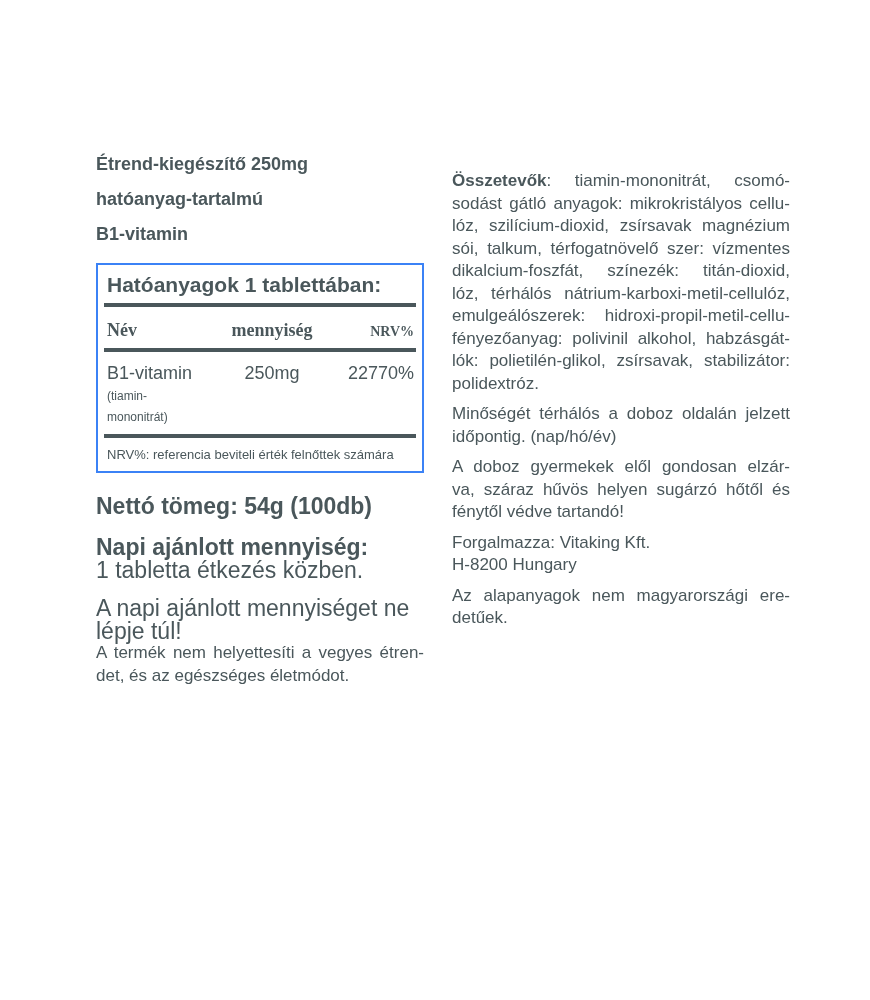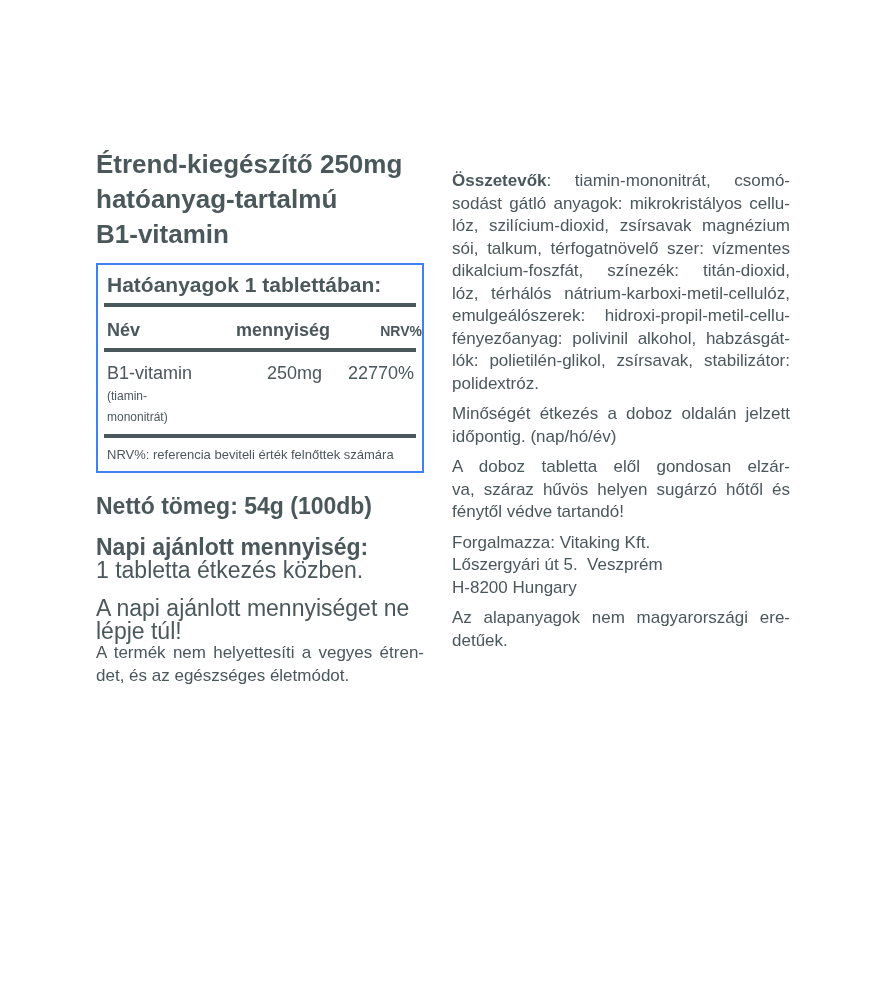--- a/index.html
+++ b/index.html
@@ -8,32 +8,32 @@
     width: 870px;
     height: 1000px;
     background: #ffffff;
     color: #4a575b;
     font-family: "Liberation Sans", sans-serif;
     overflow: hidden;
   }
   .col-left  { position: absolute; left: 96px;  top: 147px; width: 328px; }
   .col-right { position: absolute; left: 452px; top: 170px; width: 338px; }
 
-  .title { font-size: 26px; line-height: 35px; font-weight: bold; }
+  .title { font-size: 18px; line-height: 35px; font-weight: bold; }
 
   
   .ntable { margin-top: 11px; border: 2px solid #3b82f6; box-sizing: border-box; }
   .t-header { font-size: 21px; font-weight: bold; padding: 8px 8px 6px 9px; }
   .rule { border-top: 4px solid #4a575b; margin: 0 6px; }
-  .t-cols { display: flex; align-items: baseline; padding: 13px 0 7px 9px;
-            font-size: 18px; font-weight: bold; }
+  .t-cols { display: flex; align-items: baseline; padding: 13px 8px 7px 9px;
+            font-size: 18px; font-weight: bold; font-family: Liberation Serif, serif; }
   .t-data { display: flex; align-items: flex-start; padding: 11px 8px 8px 9px;
             font-size: 18px; }
   .c-name { flex: 1; }
-  .c-qty  { width: 100px; text-align: right; margin-left: 15px; }
+  .c-qty  { width: 100px; text-align: center; margin-left: 15px; }
   .c-nrv  { width: 92px;  text-align: right; }
   .hdr-nrv { font-size: 14px; }
   .sub { font-size: 12px; text-align: center; }
   .t-foot { font-size: 13px; padding: 9px 8px 9px 9px; }
 
   .netto { margin-top: 19px; font-size: 23px; line-height: 28px; font-weight: bold; }
 
   .body-text { font-size: 23px; line-height: 22.5px; }
   .mt16 { margin-top: 16px; }
   .bold { font-weight: bold; }
@@ -102,33 +102,32 @@
         <div class="ln">sói, talkum, térfogatnövelő szer: vízmentes</div>
         <div class="ln">dikalcium-foszfát, színezék: titán-dioxid,</div>
         <div class="ln">lóz, térhálós nátrium-karboxi-metil-cellulóz,</div>
         <div class="ln">emulgeálószerek: hidroxi-propil-metil-cellu-</div>
         <div class="ln">fényezőanyag: polivinil alkohol, habzásgát-</div>
         <div class="ln">lók: polietilén-glikol, zsírsavak, stabilizátor:</div>
         <div class="ln last">polidextróz.</div>
       </div>
 
     <div class="para justify">
-        <div class="ln">Minőségét étkezés a doboz oldalán jelzett</div>
+        <div class="ln">Minőségét térhálós a doboz oldalán jelzett</div>
         <div class="ln last">időpontig. (nap/hó/év)</div>
       </div>
 
     <div class="para justify">
-        <div class="ln">A doboz tabletta elől gondosan elzár-</div>
+        <div class="ln">A doboz gyermekek elől gondosan elzár-</div>
         <div class="ln">va, száraz hűvös helyen sugárzó hőtől és</div>
         <div class="ln last">fénytől védve tartandó!</div>
       </div>
 
     <div class="para">
         <div class="ln">Forgalmazza: Vitaking Kft.</div>
-        <div class="ln">Lőszergyári út 5.&nbsp; Veszprém</div>
         <div class="ln last">H-8200 Hungary</div>
       </div>
 
     <div class="para justify">
         <div class="ln">Az alapanyagok nem magyarországi ere-</div>
         <div class="ln last">detűek.</div>
       </div>
 
 
   </div>

